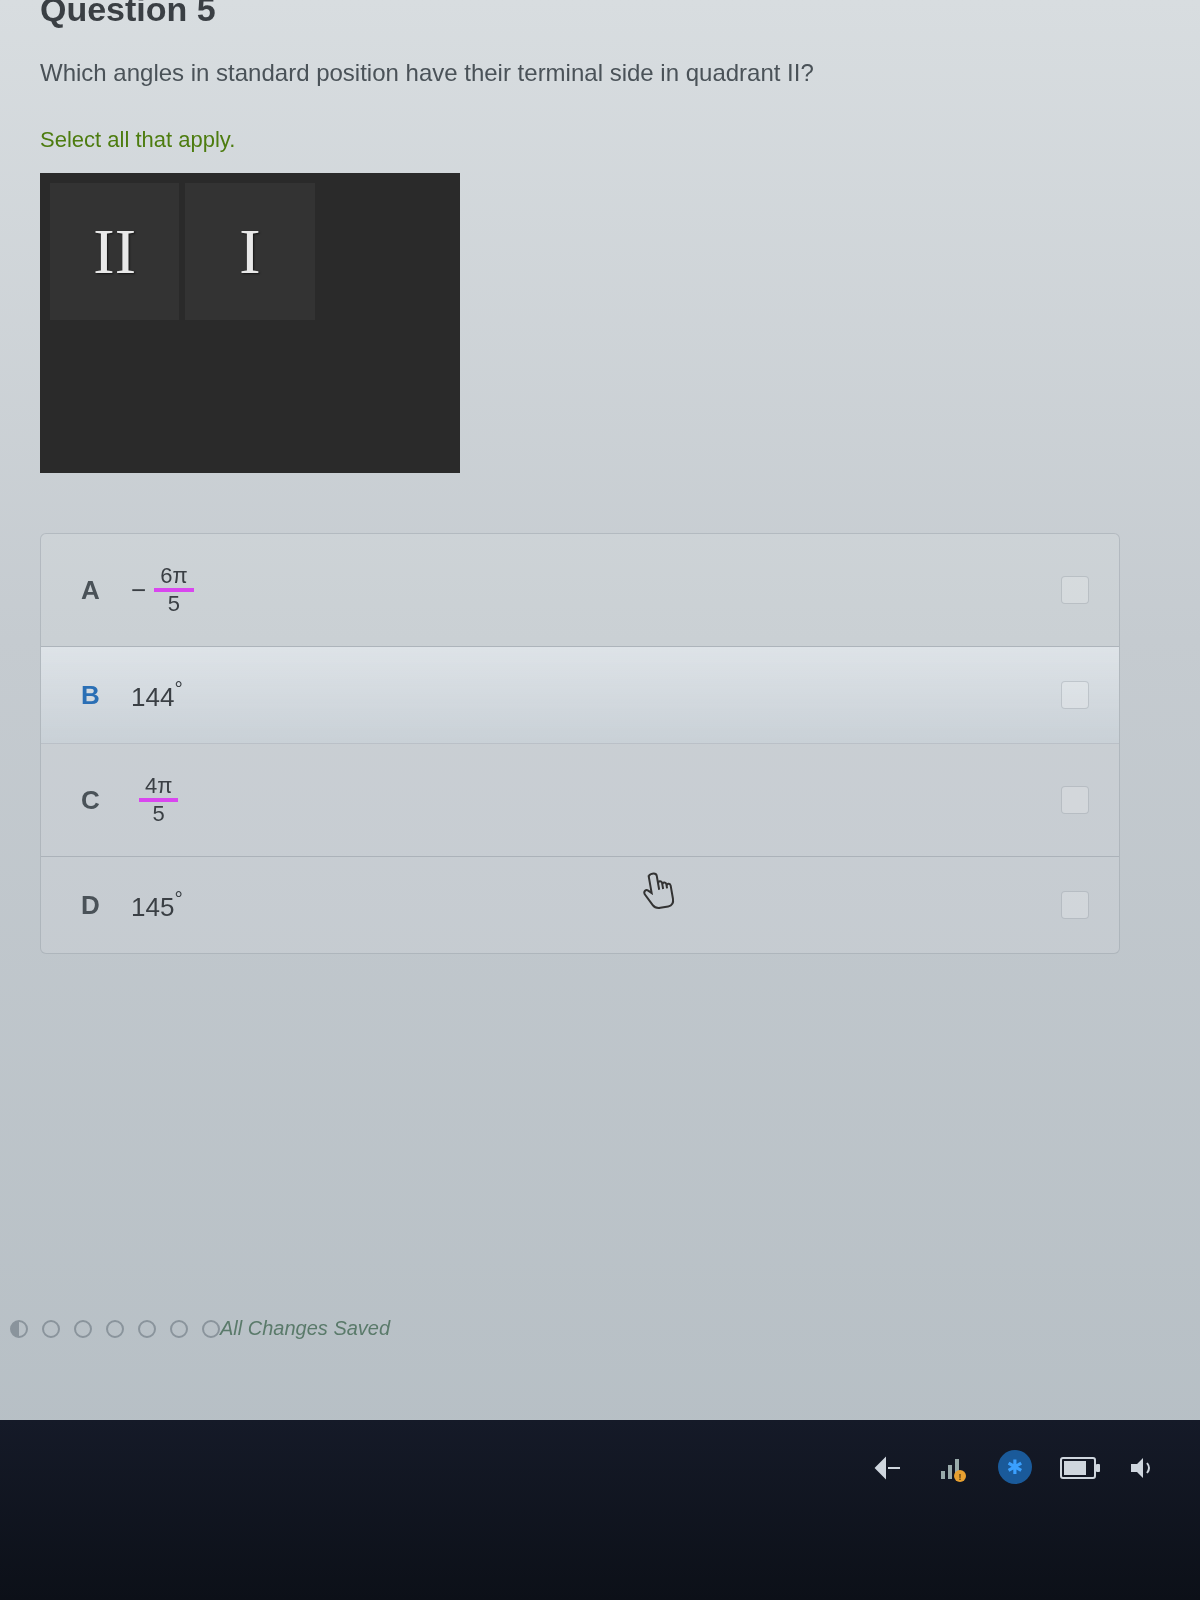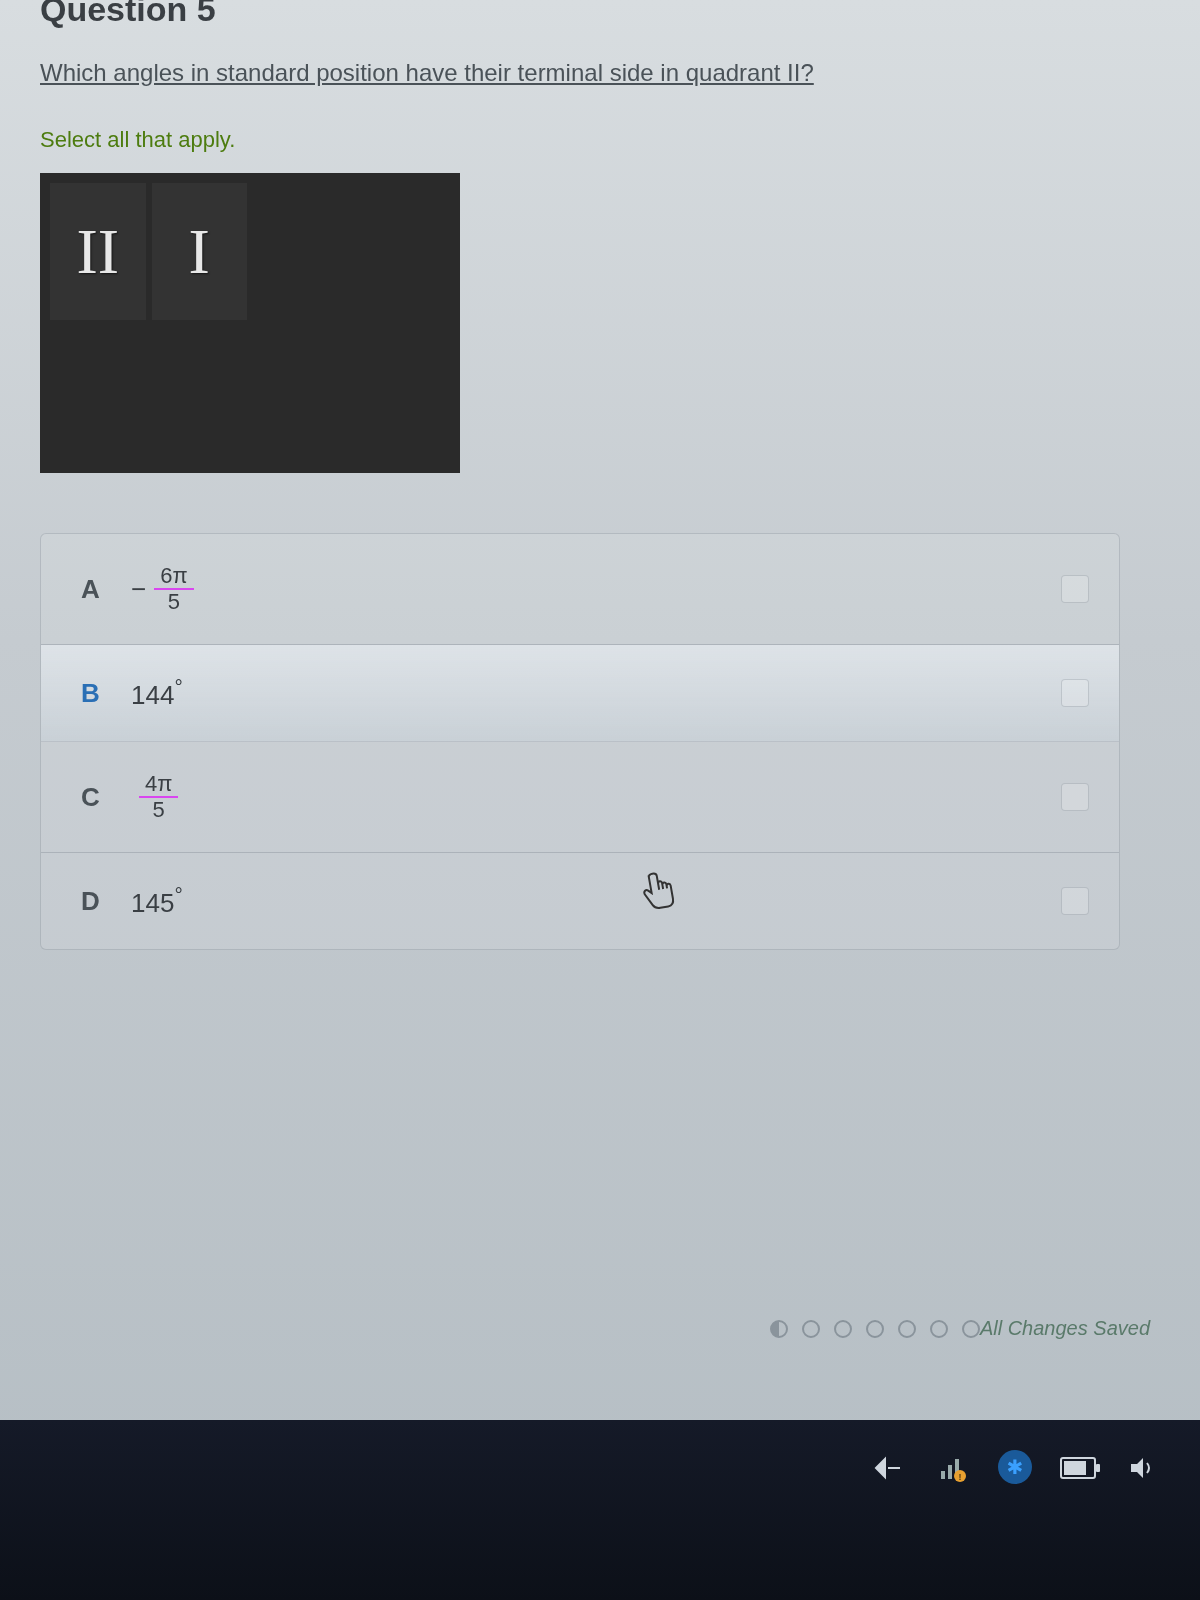--- a/index.html
+++ b/index.html
@@ -18,33 +18,32 @@
     font-size: 34px;
     font-weight: 700;
     color: #3a3f44;
     margin-top: -10px;
     margin-bottom: 30px;
   }
   .prompt {
     font-size: 24px;
     color: #4a5258;
     margin-bottom: 40px;
-    text-decoration: underline;
   }
   .instruction {
     font-size: 22px;
     color: #4d7c0f;
     margin-bottom: 20px;
   }
   .quadrant-grid {
     width: 420px;
     height: 300px;
     background: #2a2a2a;
     display: grid;
-    grid-template-columns: 1fr 1fr 1fr 1fr;
+    grid-template-columns: 1fr 1fr 1fr;
     grid-template-rows: 1fr 1fr;
     gap: 6px;
     padding: 10px;
     margin-bottom: 60px;
   }
   .quadrant {
     background: #333333;
     display: flex;
     align-items: center;
     justify-content: center;
@@ -87,21 +86,21 @@
     align-items: center;
   }
   .frac {
     display: inline-flex;
     flex-direction: column;
     align-items: center;
     font-size: 22px;
     line-height: 1.1;
     vertical-align: middle;
   }
-  .frac .num { border-bottom: 2px solid #d946ef; padding: 0 6px; }
+  .frac .num { border-bottom: 4px solid #d946ef; padding: 0 6px; }
   .frac .den { padding: 0 6px; }
   .neg { margin-right: 8px; font-size:26px; }
   .deg::after { content: "°"; font-size:0.8em; vertical-align: super; }
   .checkbox-slot {
     position:absolute;
     right:30px;
     top:50%;
     transform:translateY(-50%);
     width:28px;
     height:28px;
@@ -117,21 +116,21 @@
     color: #333;
     transform: rotate(-10deg);
   }
   .footer {
     position: absolute;
     bottom: 260px;
     left: 0;
     right: 40px;
     display: flex;
     align-items: center;
-    justify-content: flex-end;
+    justify-content: flex-start;
     padding: 0 10px;
   }
   .dots {
     display: flex;
     gap: 14px;
     font-size: 20px;
     color: #7a848c;
   }
   .dot {
     width: 18px;

